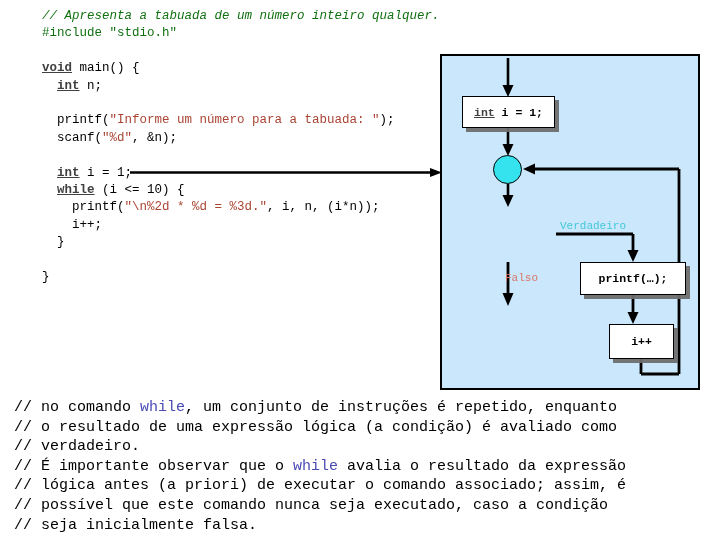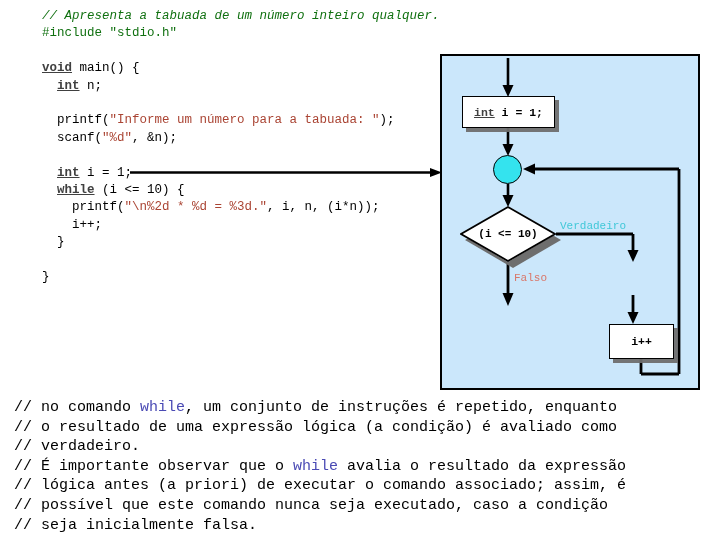--- a/index.html
+++ b/index.html
@@ -130,21 +130,21 @@
     white-space: pre;
   }
 
   .branch-label {
     position: absolute;
     font-size: 11px;
     font-weight: normal;
     white-space: pre;
   }
   #label-true  { left: 118px; top: 164px; color: #41c8d8; }
-  #label-false { left: 72px;  top: 216px; color: #d9776a; }
+  #label-false { left: 63px;  top: 216px; color: #d9776a; }
 
   
   #bottom-comments {
     position: absolute;
     left: 14px;
     top: 398px;
     width: 700px;
     font-size: 15px;
     line-height: 19.6px;
     white-space: pre;
@@ -192,31 +192,24 @@
       <polygon points="81,113 93,107.5 93,118.5" fill="#000000"></polygon>
 
       <line x1="66" y1="206" x2="66" y2="240" stroke="#000000" stroke-width="2.8"></line>
       <polygon points="66,250 60.5,237 71.5,237" fill="#000000"></polygon>
     </svg>
 
     <div class="node" id="node-init"><span class="kw">int</span><span> i = 1;</span></div>
 
     <div id="node-junction" style="background: rgb(52, 227, 238);"></div>
 
-    <div id="node-decision">
-      <div class="dshadow"></div>
-      <div class="dface"></div>
-      <svg class="dborder" width="96" height="56" viewBox="0 0 96 56">
-        <polygon points="48,1 95,28 48,55 1,28" fill="none" stroke="#000000" stroke-width="1.8"></polygon>
-      </svg>
-      <div class="dlabel">(i &lt;= 10)</div>
-    </div>
 
     <div class="branch-label" id="label-true" style="color: rgb(65, 200, 216);">Verdadeiro</div>
     <div class="branch-label" id="label-false" style="color: rgb(217, 119, 106);">Falso</div>
 
+    <div class="node" id="node-print">printf(…);</div>
 
     <div class="node" id="node-incr">i++</div>
   </div>
 
   <div id="bottom-comments"><span class="ln"><span>// no comando </span><span class="kw-plain">while</span><span>, um conjunto de instruções é repetido, enquanto</span></span><span class="ln"><span>// o resultado de uma expressão lógica (a condição) é avaliado como</span></span><span class="ln"><span>// verdadeiro.</span></span><span class="ln"><span>// É importante observar que o </span><span class="kw-plain">while</span><span> avalia o resultado da expressão</span></span><span class="ln"><span>// lógica antes (a priori) de executar o comando associado; assim, é</span></span><span class="ln"><span>// possível que este comando nunca seja executado, caso a condição</span></span><span class="ln"><span>// seja inicialmente falsa.</span></span></div>
 
 </div>
 
 </body></html>

